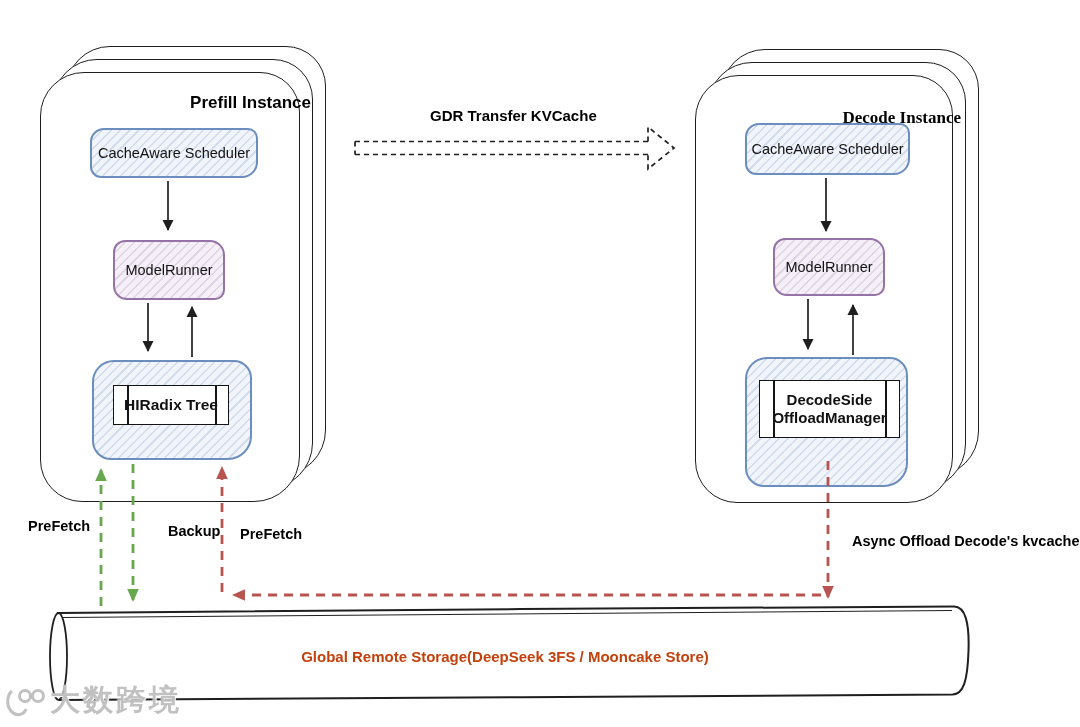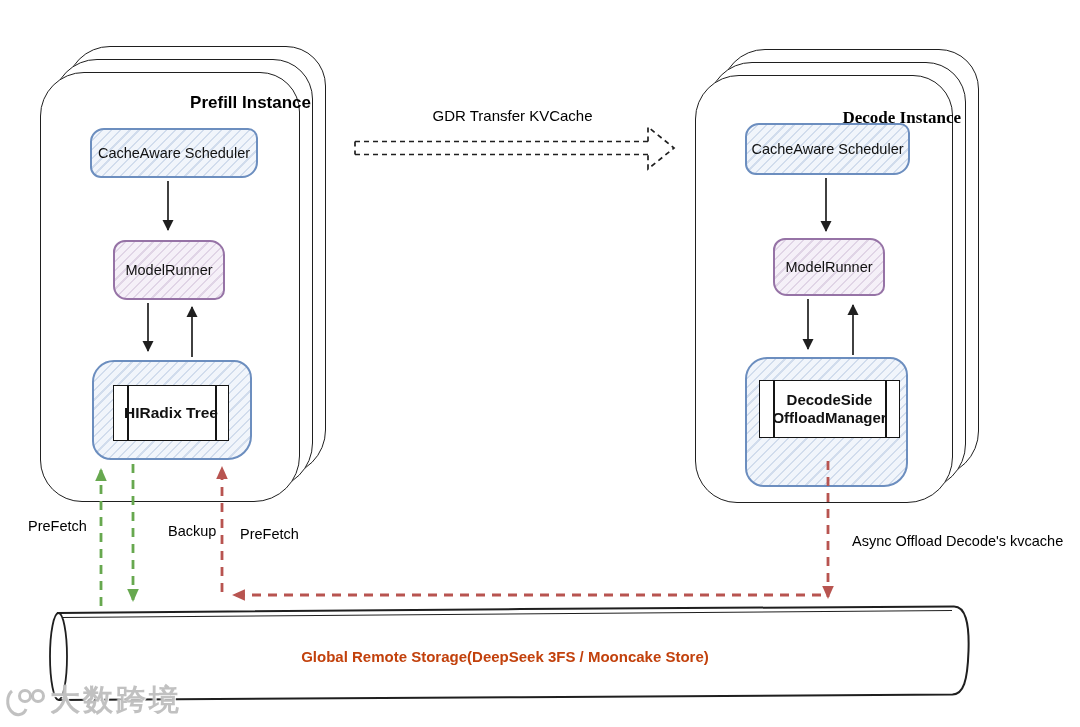--- a/index.html
+++ b/index.html
@@ -32,21 +32,21 @@
   .inner-rect{
     position:absolute;background:#ffffff;border:1.7px solid #141414;box-sizing:border-box;
     display:flex;align-items:center;justify-content:center;text-align:center;
   }
   .vrule{position:absolute;top:0;bottom:0;width:1.5px;background:#141414;}
   .inner-label{font-weight:bold;}
   .title{
     position:absolute;font-weight:bold;font-size:17px;text-align:right;color:#000;
   }
   .edge-label{
-    position:absolute;font-weight:normal;font-size:14.5px;color:#000;white-space:nowrap;
+    position:absolute;font-weight:bold;font-size:14.5px;color:#000;white-space:nowrap;
   }
   .storage-label{
     position:absolute;left:55px;top:648px;width:900px;text-align:center;
     font-weight:bold;font-size:15px;color:#c2410c;
   }
   .overlay{position:absolute;left:0;top:0;width:1080px;height:727px;}
   .watermark{
     position:absolute;left:4px;top:680px;display:flex;align-items:center;gap:4px;
     color:rgba(178,178,178,0.8);
     text-shadow:0 0 2px rgba(255,255,255,0.95), 1px 1px 0 rgba(255,255,255,0.9);
@@ -70,21 +70,21 @@
   <div class="title z4" style="left:51px;top:93px;width:260px;">Prefill Instance</div>
   <div class="title z4" style="left:703px;top:108px;width:258px;font-family:Liberation Serif, serif;">Decode Instance</div>
 
   <div class="node blue z2" style="left:90px;top:128px;width:168px;height:50px;">
     <span>CacheAware Scheduler</span>
   </div>
   <div class="node purple z2" style="left:113px;top:240px;width:112px;height:60px;">
     <span>ModelRunner</span>
   </div>
   <div class="node blue big z2" style="left:92px;top:360px;width:160px;height:100px;">
-    <div class="inner-rect" style="left:19px;top:23px;width:116px;height:56px;">
+    <div class="inner-rect" style="left:19px;top:23px;width:116px;height:40px;">
       <div class="vrule" style="left:13px;"></div>
       <div class="vrule" style="left:101px;"></div>
       <span class="inner-label" style="font-size:15.5px;">HIRadix Tree</span>
     </div>
   </div>
 
   <div class="node blue z2" style="left:745px;top:123px;width:165px;height:52px;">
     <span>CacheAware Scheduler</span>
   </div>
   <div class="node purple z2" style="left:773px;top:238px;width:112px;height:58px;">

